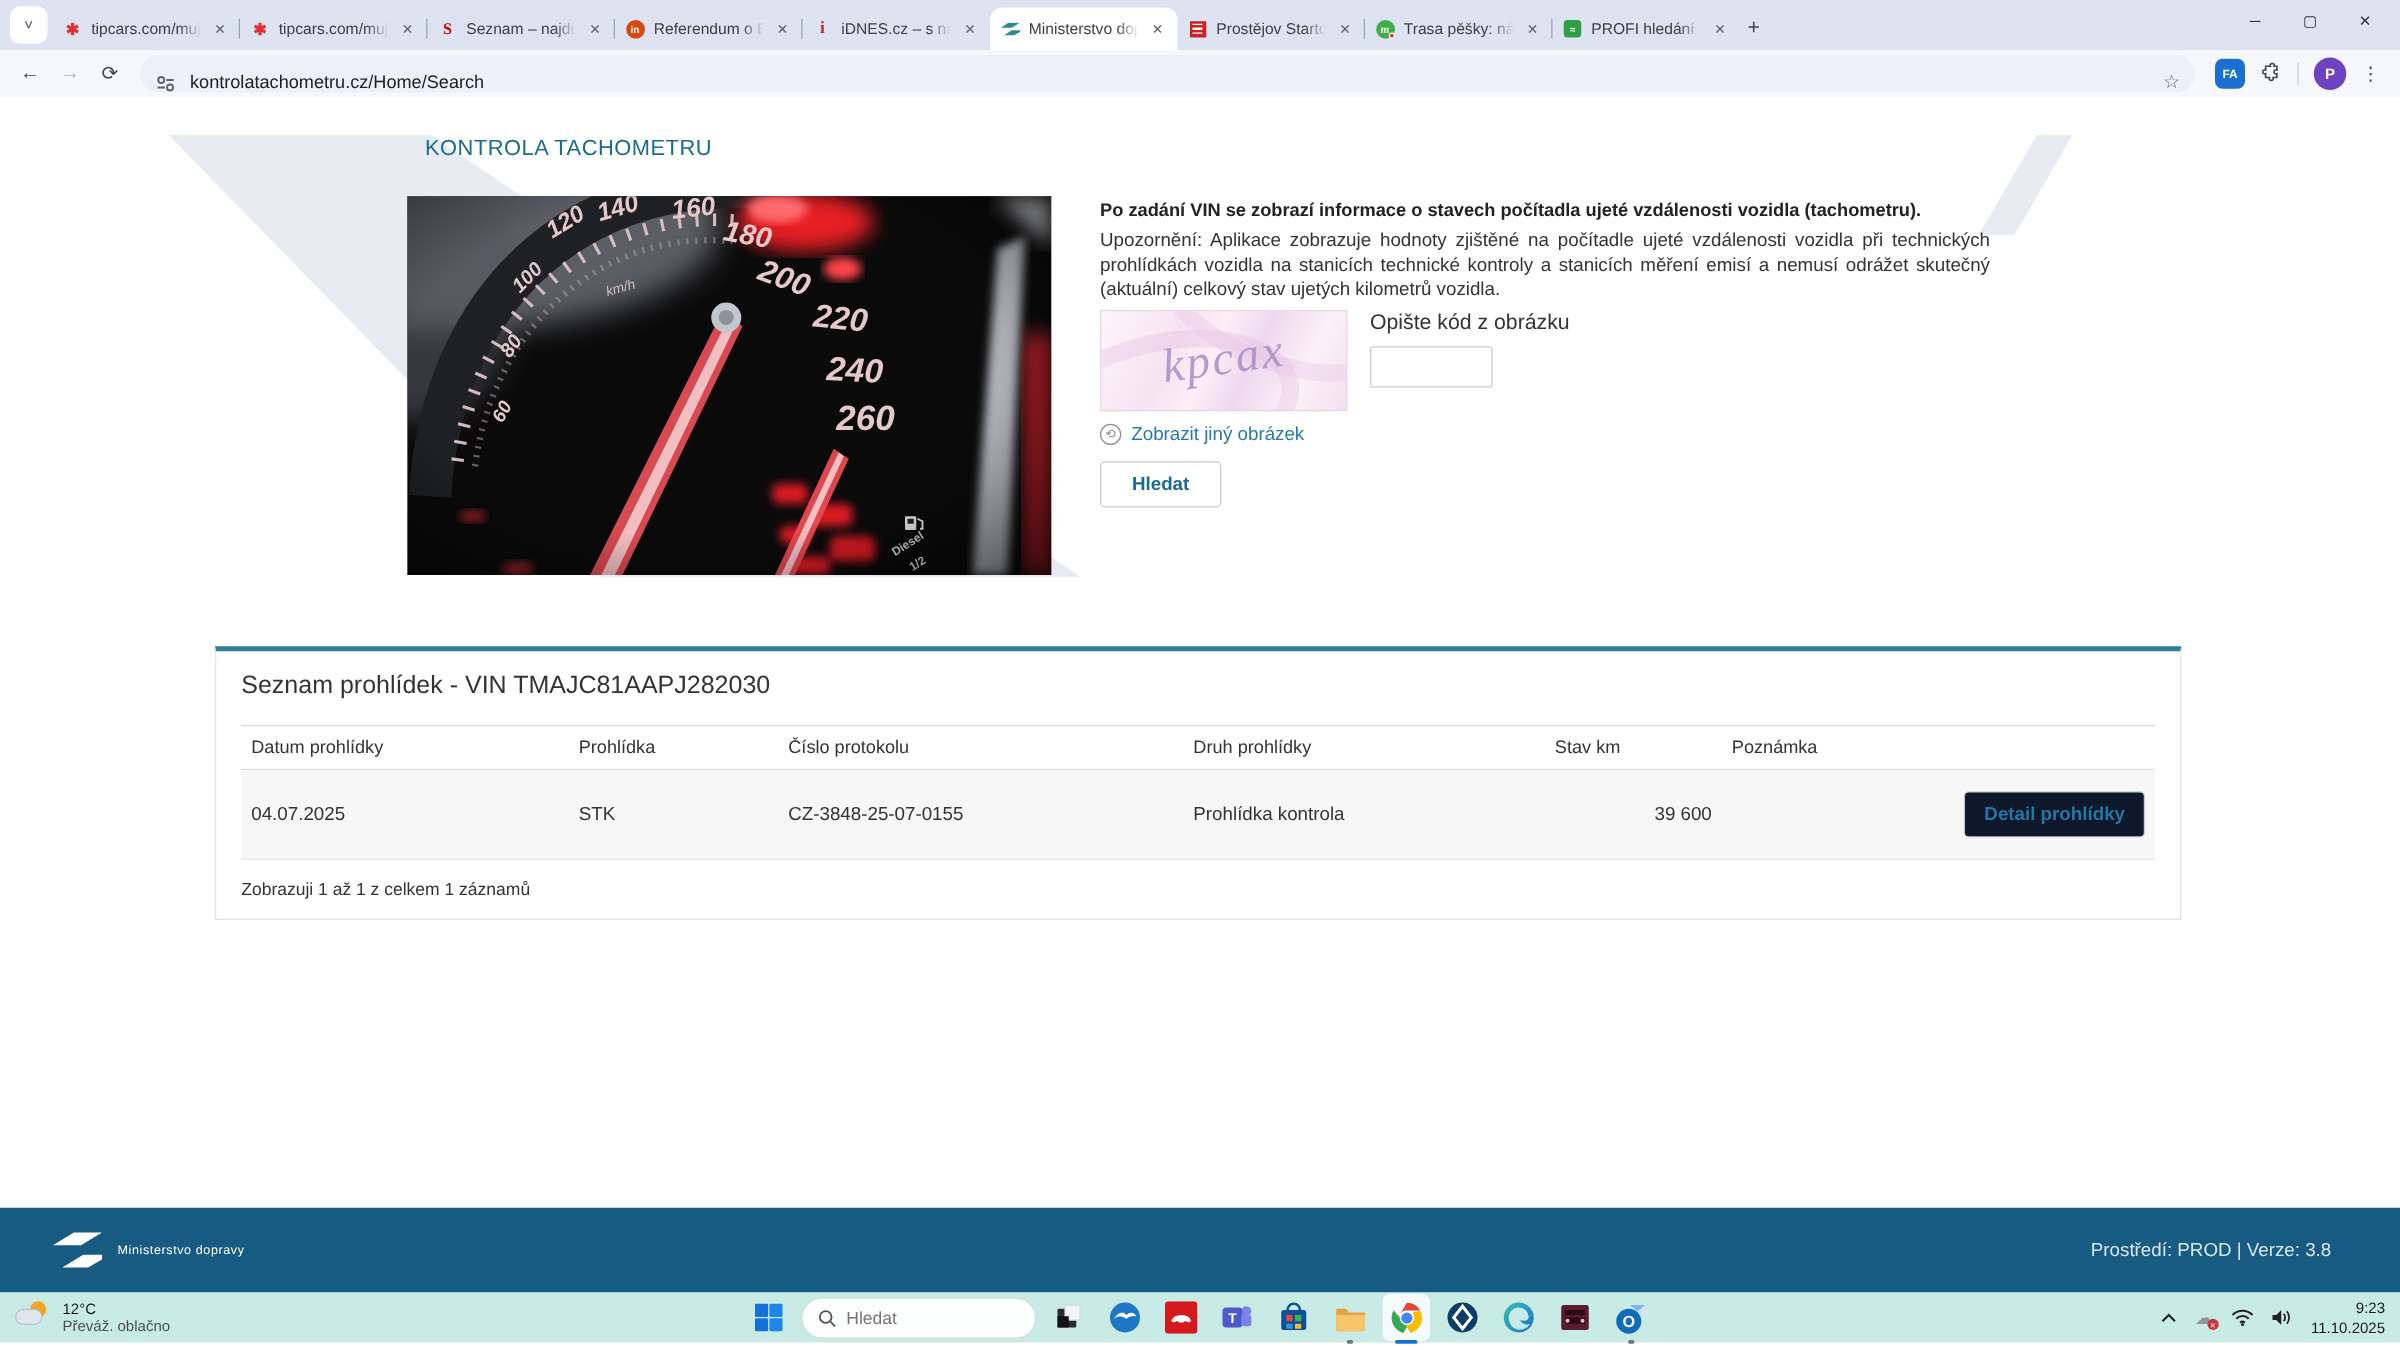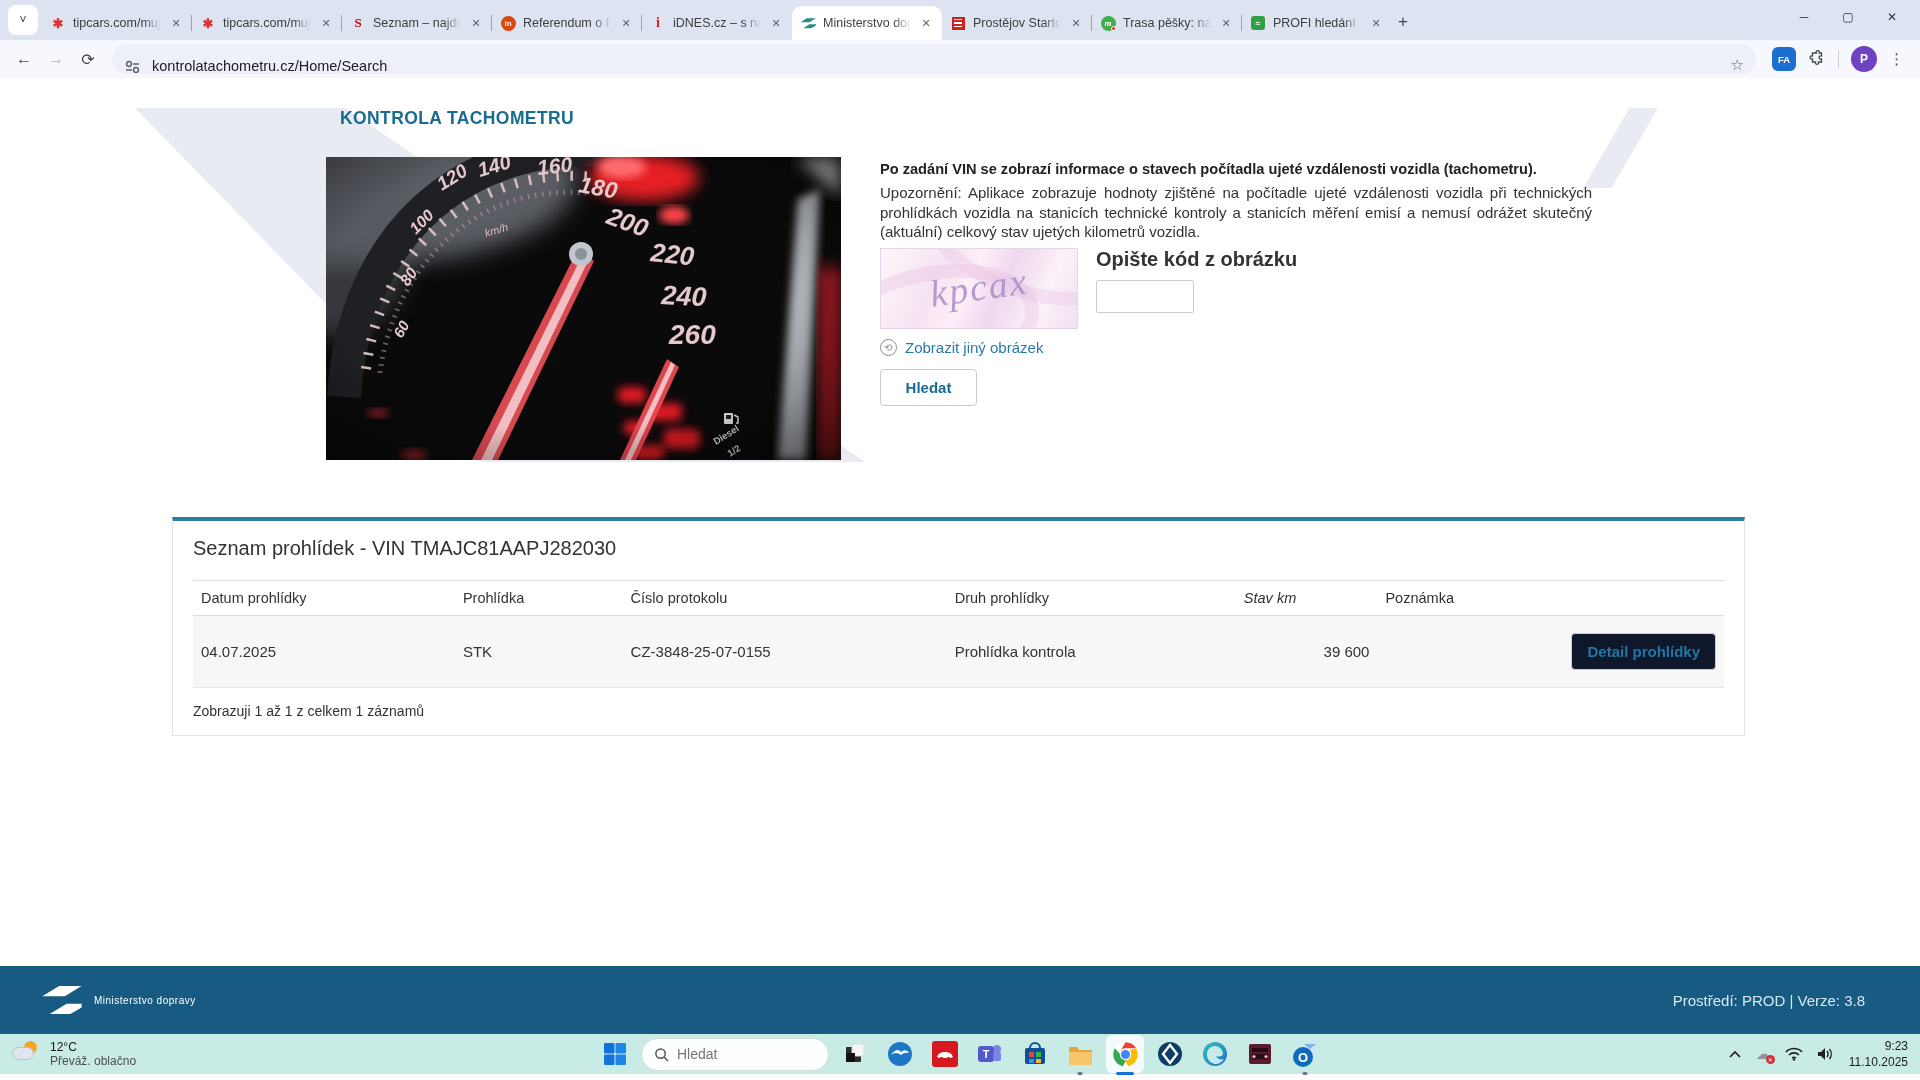--- a/index.html
+++ b/index.html
@@ -37,37 +37,37 @@
   .toolbar-right{display:flex;align-items:center;gap:12px;padding:0 6px}
   .fa-badge{width:24px;height:24px;border-radius:6px;background:#1b6fd0;color:#fff;font-size:9.5px;font-weight:bold;display:flex;align-items:center;justify-content:center}
   .divider{width:1px;height:18px;background:#c9cdd6}
   .avatar{width:26px;height:26px;border-radius:50%;background:#6f42c1;color:#fff;font-size:12px;font-weight:bold;display:flex;align-items:center;justify-content:center}
   .kebab{font-size:15px;color:#444;letter-spacing:0}
   
   .content{position:relative;height:888px;background:#fff;overflow:hidden}
   .deco{position:absolute;background:#e9ebf2}
   .deco1{left:135px;top:30px;width:730px;height:354px;clip-path:polygon(0 0,28.8% 0,100% 100%,47.3% 100%)}
   .deco2{left:1583px;top:30px;width:75px;height:80px;clip-path:polygon(62% 0,100% 0,38% 100%,0 100%)}
-  .pg-head{position:absolute;left:340px;top:30px;font-size:17.5px;font-weight:bold;letter-spacing:.4px;color:#186b91}
+  .pg-head{position:absolute;left:340px;top:30px;font-size:17.5px;font-weight:normal;letter-spacing:.4px;color:#186b91}
   .gauge{position:absolute;left:326px;top:79px;width:515px;height:303px;background:#060606}
   .rcol{position:absolute;left:880px;top:82px;width:712px}
   .p-bold{font-size:14.6px;font-weight:bold;color:#222;line-height:1.32;white-space:nowrap}
   .p-txt{font-size:15px;color:#333;line-height:1.3;text-align:justify;margin-top:4px}
   .vin-row{margin-top:8px;height:36px;border:1px solid #ccc;border-radius:2px;display:flex;align-items:stretch;background:#fff}
   .vin-count{width:56px;display:flex;align-items:center;justify-content:center;font-size:14.5px;color:#555;border-right:1px solid #ccc}
   .vin-input{flex:1;border:0;outline:none;font-size:15px;color:#555;padding:0 12px;font-family:"Liberation Sans",sans-serif;background:transparent}
   .btn-clear{border-left:1px solid #ccc;background:#fff;display:flex;align-items:center;gap:7px;padding:0 14px;font-size:14.5px;color:#333;border-radius:0 2px 2px 0}
   .btn-clear .x{font-weight:bold;font-size:12px;color:#222}
   .cap-zone{margin-top:6px;display:flex;gap:18px}
   .cap-img{width:198px;height:81px;border:1px solid #e3d5e6;position:relative;overflow:hidden;background:linear-gradient(115deg,#fdf6fb 0%,#f6e3f2 30%,#fdeef7 45%,#efd8ef 60%,#fbf1f8 80%,#f3e0f0 100%)}
   .cap-img i{position:absolute;border-radius:50%;border:14px solid rgba(222,170,215,.25);width:220px;height:120px}
   .cap-img .s1{left:-60px;top:18px;transform:rotate(-12deg)}
   .cap-img .s2{left:40px;top:-70px;transform:rotate(18deg);border-color:rgba(233,196,229,.35)}
   .cap-code{position:absolute;left:50%;top:50%;transform:translate(-50%,-52%) rotate(-8deg);font-family:"Liberation Serif",serif;font-style:italic;font-size:38px;color:#a88fc5;letter-spacing:2px;opacity:.85}
-  .cap-right .lbl{font-size:20px;font-weight:bold;color:#333}
+  .cap-right .lbl{font-size:17px;font-weight:normal;color:#333}
   .cap-input{margin-top:9px;width:98px;height:33px;border:1px solid #ccc;border-radius:2px;font-size:15px;padding:0 8px;outline:none;font-family:"Liberation Sans",sans-serif}
   .refresh-row{margin-top:10px;display:flex;align-items:center;gap:8px}
   .ref-ic{width:17px;height:17px;border-radius:50%;border:1.5px solid #8a8f96;color:#8a8f96;font-size:10px;display:flex;align-items:center;justify-content:center}
   .ref-link{font-size:15px;color:#2779ab}
   .btn-hledat{margin-top:13px;width:97px;height:37px;background:#fff;border:1px solid #ccc;border-radius:4px;font-size:15px;font-weight:bold;color:#1a6b93;font-family:"Liberation Sans",sans-serif}
   
   .panel{position:absolute;left:172px;top:439px;width:1573px;background:#fff;border:1px solid #e4e4e4;border-top:4px solid #2b7e9d;padding-bottom:6px}
   .panel-title{font-size:20px;color:#333;padding:16px 20px 14px}
   table.res{width:calc(100% - 40px);margin:6px 20px 0;border-collapse:collapse;font-size:15px;color:#333}
   table.res th{font-weight:normal;text-align:left;font-size:14.5px;padding:9px 8px;border-top:1px solid #ddd;border-bottom:1px solid #ddd;color:#333}
@@ -304,21 +304,21 @@
 
   <div class="panel">
     <div class="panel-title">Seznam prohlídek - VIN TMAJC81AAPJ282030</div>
     <table class="res">
       <thead>
           <tr id="resHead">
             <th style="width: 17.2%;">Datum prohlídky</th>
             <th style="width: 11%; margin-top: 46px;">Prohlídka</th>
             <th style="width: 21.3%;">Číslo protokolu</th>
             <th style="width: 19%;">Druh prohlídky</th>
-            <th style="width: 9.3%; font-style: italic;">Stav km</th>
+            <th style="width: 9.3%;">Stav km</th>
             <th style="width: 12.2%;">Poznámka</th>
             <th style="width: 10%;"></th>
           </tr>
         </thead>
       <tbody id="resBody">
           <tr>
             <td>04.07.2025</td>
             <td>STK</td>
             <td>CZ-3848-25-07-0155</td>
             <td>Prohlídka kontrola</td>

